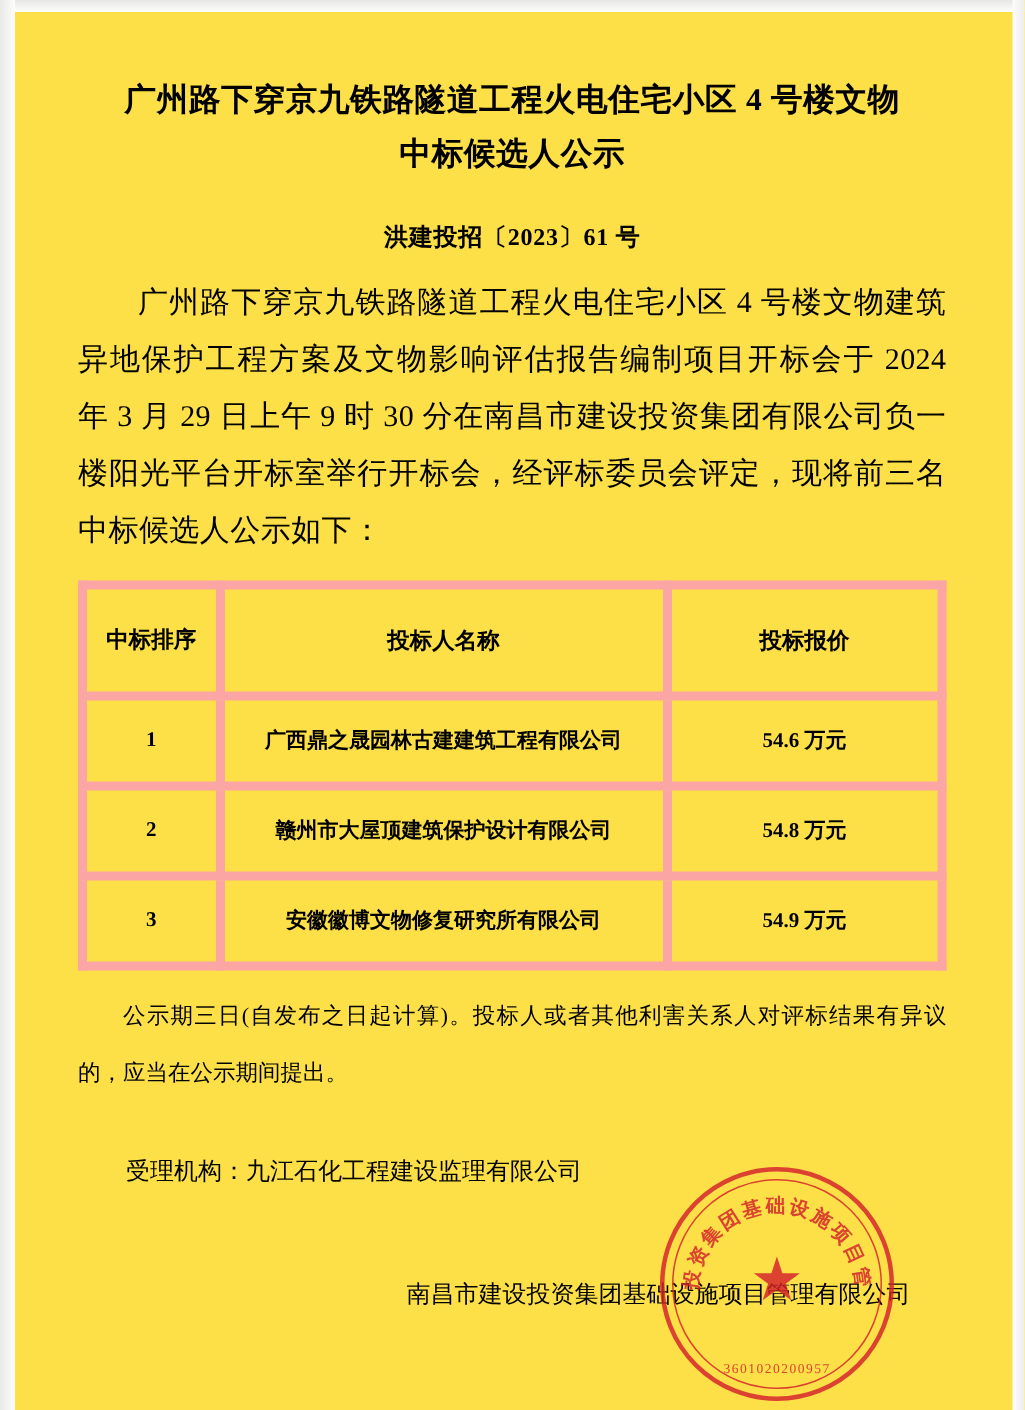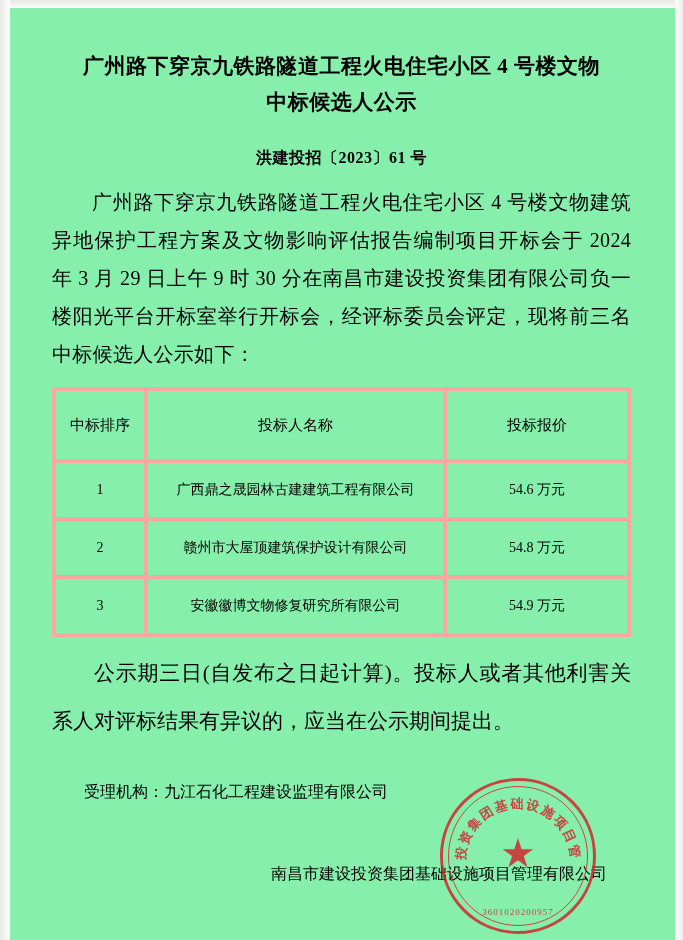--- a/index.html
+++ b/index.html
@@ -13,21 +13,21 @@
     font-family: "Liberation Serif", "DejaVu Serif", serif;
     color: #000000;
     position: relative;
     overflow: hidden;
   }
   .page {
     position: absolute;
     left: 0; top: 0;
     width: 683px;
     height: 940px;
-    background: #86efac;
+    background: #fde047;
     box-sizing: border-box;
     padding: 40px 52px 0 52px;
   }
   
   .edge-left {
     position: absolute; left: 0; top: 0; width: 10px; height: 940px;
     background: linear-gradient(to right, #e9e9e7, #fdfdfb);
   }
   .edge-right {
     position: absolute; right: 0; top: 0; width: 8px; height: 940px;
@@ -64,41 +64,41 @@
     margin-top: 14px;
     letter-spacing: 0.3px;
   }
   table.bid-table {
     width: 100%;
     border-collapse: collapse;
     margin-top: 14px;
     font-size: 14px;
   }
   table.bid-table td, table.bid-table th {
-    border: 4px solid #fca5a5;
+    border: 6px solid #fca5a5;
     text-align: center;
     padding: 6px 4px;
-    font-weight: normal;
+    font-weight: bold;
   }
   table.bid-table th {
     height: 56px;
     font-size: 15px;
   }
   table.bid-table td {
     height: 42px;
   }
   .col-rank { width: 16%; }
   .col-name { width: 52%; }
   .col-price { width: 32%; }
   .head-rank {
     line-height: 22px;
   }
   .para {
-    font-size: 21px;
-    line-height: 48px;
+    font-size: 15px;
+    line-height: 38px;
     text-indent: 2em;
     text-align: justify;
     margin-top: 12px;
   }
   .contact-block {
     margin-top: 26px;
     font-size: 16px;
     line-height: 42px;
     text-indent: 2em;
   }

